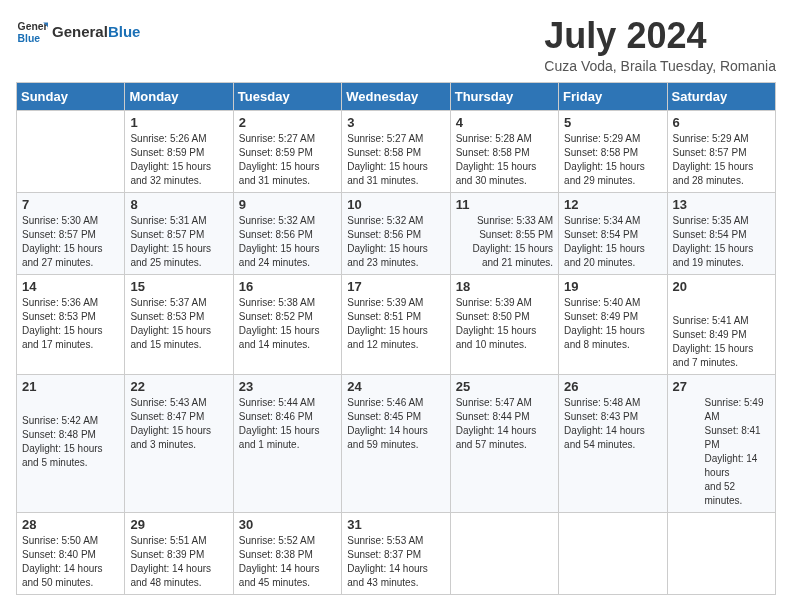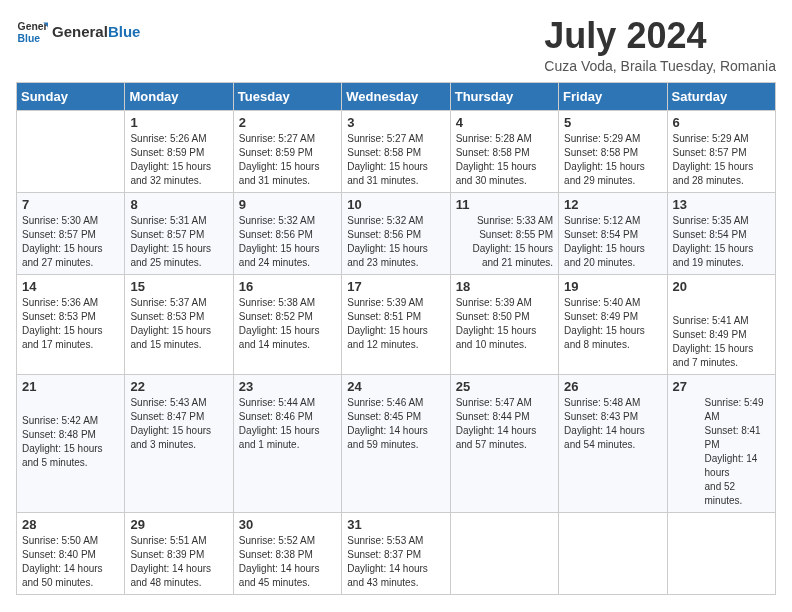--- a/index.html
+++ b/index.html
@@ -200,21 +200,21 @@
         </td>
         <td>
           <span class="day-number">11</span>
           <div class="day-info" style="white-space: pre-line; text-align: right;">Sunrise: 5:33 AM
 Sunset: 8:55 PM
 Daylight: 15 hours
 and 21 minutes.</div>
         </td>
         <td>
           <span class="day-number">12</span>
-          <div class="day-info" style="white-space: pre-line;">Sunrise: 5:12 AM
+          <div class="day-info" style="white-space: pre-line;">Sunrise: 5:34 AM
 Sunset: 8:54 PM
 Daylight: 15 hours
 and 20 minutes.</div>
         </td>
         <td>
           <span class="day-number">13</span>
           <div class="day-info" style="white-space: pre-line;">Sunrise: 5:35 AM
 Sunset: 8:54 PM
 Daylight: 15 hours
 and 19 minutes.</div>

